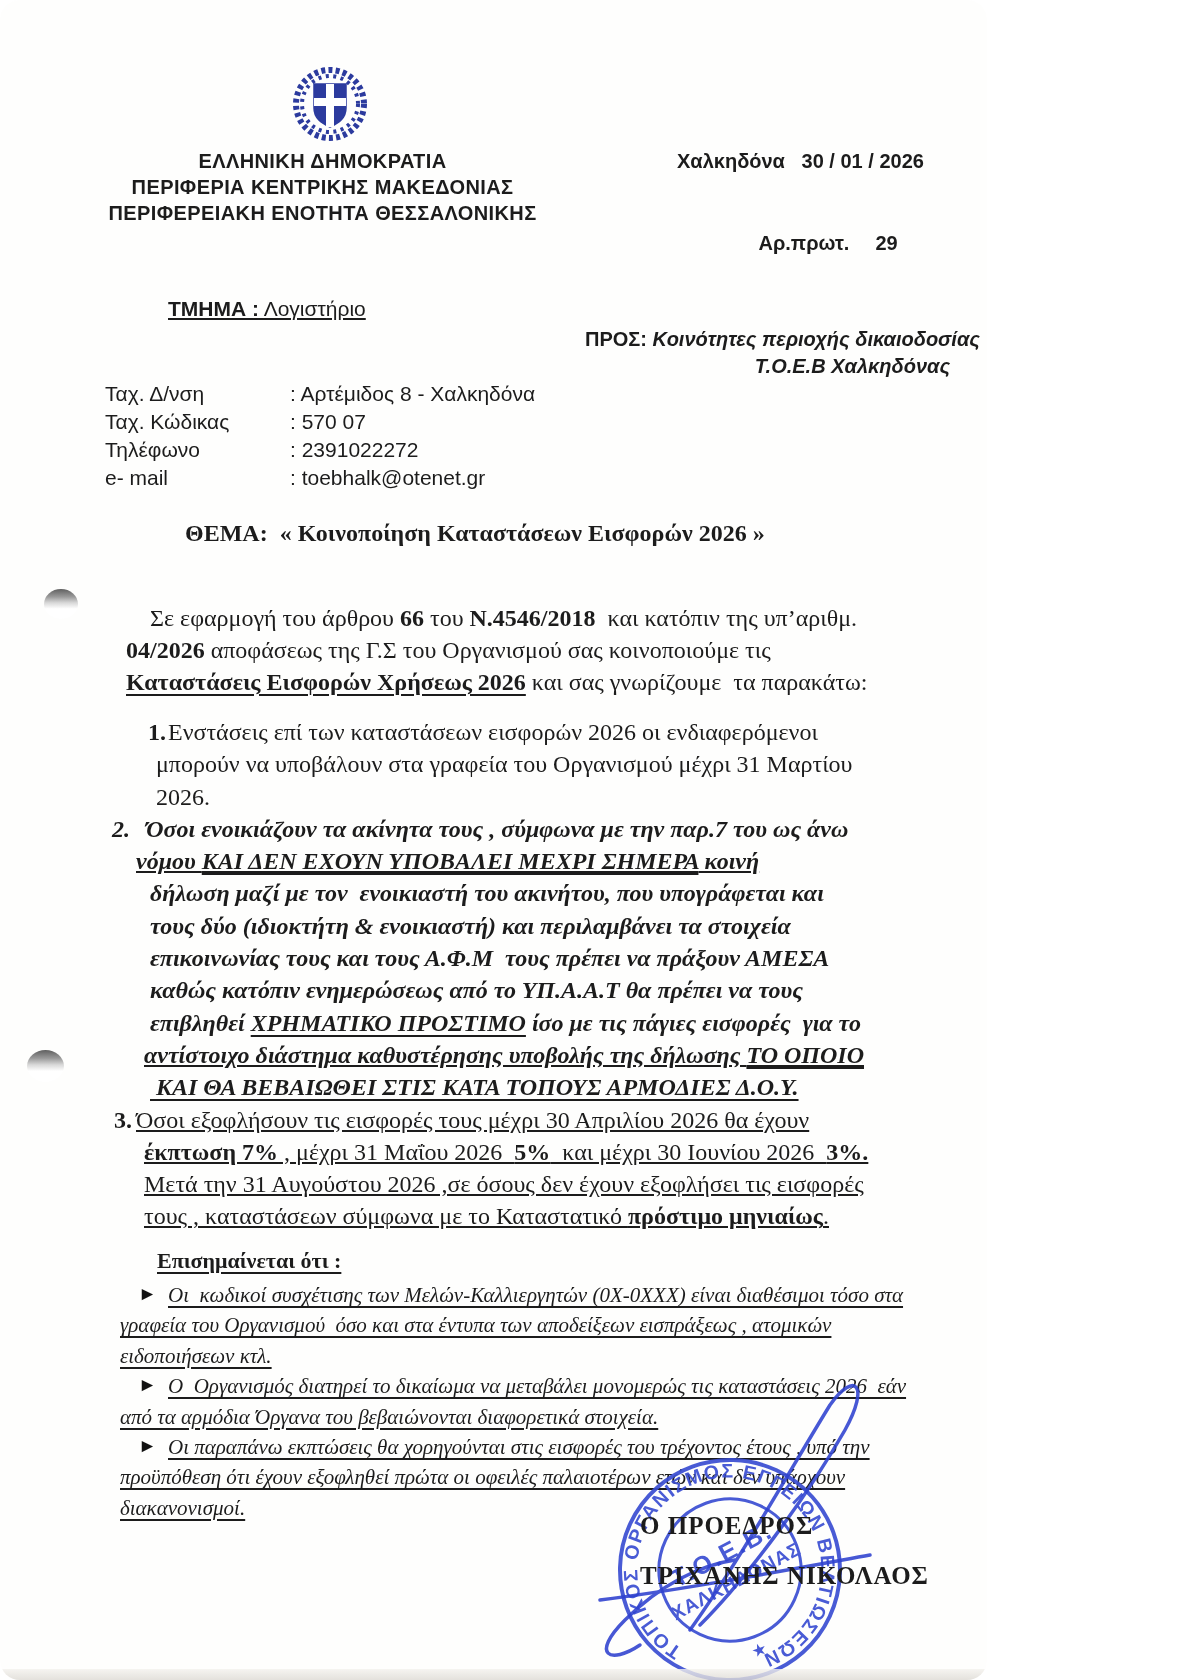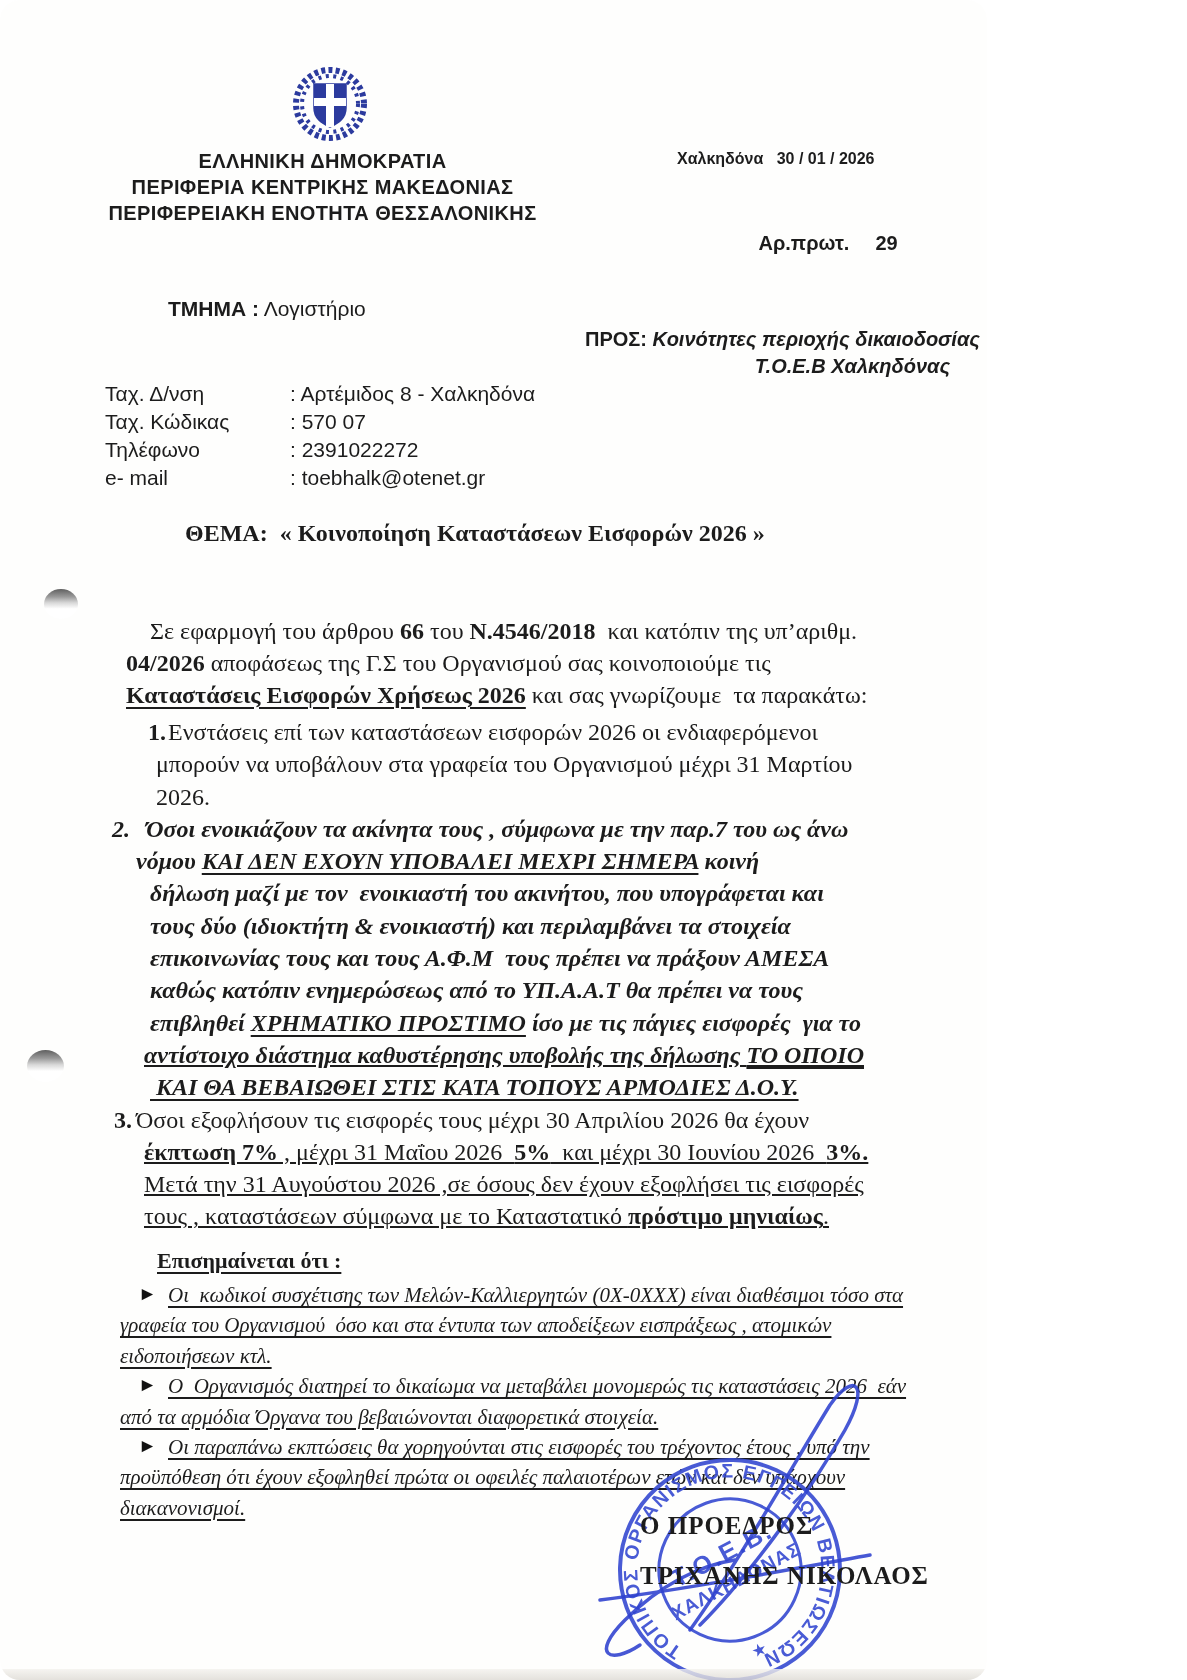--- a/index.html
+++ b/index.html
@@ -8,43 +8,43 @@
     font-family:"Liberation Serif", serif;color:#1c1c1c;overflow:hidden;border-radius:20px;
   }
   .abs{position:absolute;}
   .sans{font-family:"Liberation Sans", sans-serif;}
   .serif{font-family:"Liberation Serif", serif;}
 
   
   .org-block{left:95px;top:148px;width:455px;text-align:center;}
   .org-line{font-weight:bold;font-size:20px;line-height:26px;letter-spacing:.4px;white-space:pre;}
   .org-line.big{font-size:24px;line-height:30px;letter-spacing:1.5px;margin-top:4px;}
-  .dept-line{left:168px;top:297px;font-size:21px;white-space:pre;}
+  .dept-line{left:168px;top:297px;font-size:21px;white-space:pre;text-decoration:underline;}
   .dept-line b{font-weight:bold;}
   .contact{left:105px;top:380px;width:500px;font-size:21px;line-height:28px;}
   .contact .row{display:flex;white-space:pre;}
   .contact .lbl{width:185px;flex:0 0 185px;}
-  .date-line{left:677px;top:150px;font-size:16px;font-weight:bold;white-space:pre;}
+  .date-line{left:677px;top:150px;font-size:20px;font-weight:bold;white-space:pre;}
   .proto-line{left:737px;top:209px;font-size:20px;font-weight:bold;white-space:pre;}
   .proto-line .num{margin-left:26px;}
   .to-block{left:585px;top:326px;width:475px;font-size:20px;font-weight:bold;line-height:27px;}
   .to-block .l2{text-align:center;padding-left:60px;}
   .ital{font-style:italic;}
 
   
   .subject{left:185px;top:520px;font-size:24px;font-weight:bold;white-space:pre;}
-  .intro{left:126px;top:615px;width:940px;font-size:24px;line-height:32px;}
+  .intro{left:126px;top:602px;width:940px;font-size:24px;line-height:32px;}
   .list{left:112px;top:716px;width:960px;font-size:24px;line-height:32.3px;}
   .bullets{left:112px;top:1280px;width:965px;font-size:21px;line-height:30.4px;}
   .ln{position:relative;white-space:pre;}
   .marker{position:absolute;top:0;font-weight:bold;}
   .marker.m1{left:36px;}
   .marker.m2{left:0;font-style:italic;}
   .marker.m3{left:2px;}
-  .pl-a{padding-left:18px;} .pl-b{padding-left:24px;} .pl-c{padding-left:32px;text-decoration:underline;}
+  .pl-a{padding-left:18px;} .pl-b{padding-left:24px;text-decoration:underline;} .pl-c{padding-left:32px;text-decoration:underline;}
   .pl-d{padding-left:38px;} .pl-e{padding-left:44px;} .pl-f{padding-left:56px;}
   .pl-g{padding-left:8px;}  .ind1{text-indent:24px;}
   .note-heading{left:157px;top:1248px;font-size:22px;font-weight:bold;
     text-decoration:underline;text-underline-offset:4px;text-decoration-thickness:2px;white-space:pre;}
   .bullet-arrow{position:absolute;left:26px;top:-1px;font-style:normal;font-size:19px;color:#111;}
 
   .seg-r{} 
   .seg-b{font-weight:bold;}
   .seg-bu{font-weight:bold;text-decoration:underline;text-underline-offset:4px;text-decoration-thickness:2px;}
   .seg-bi{font-weight:bold;font-style:italic;}

